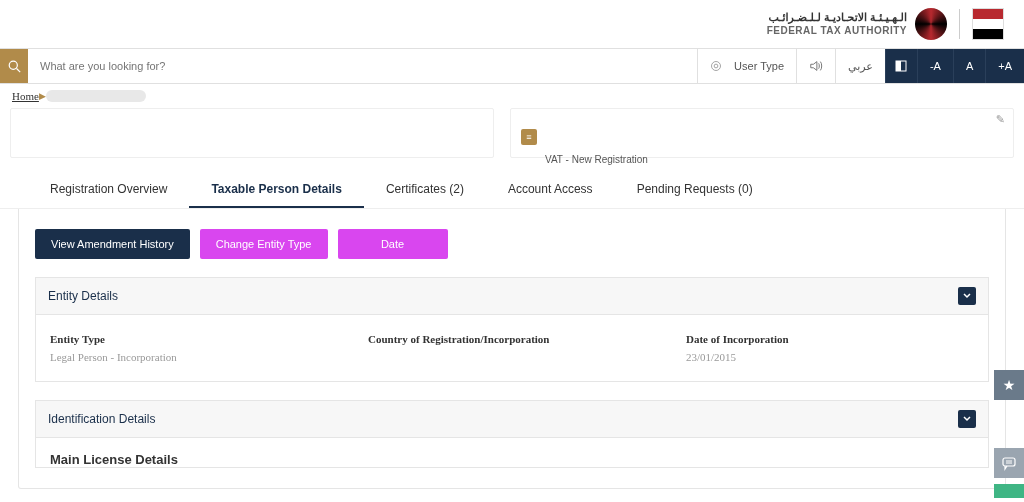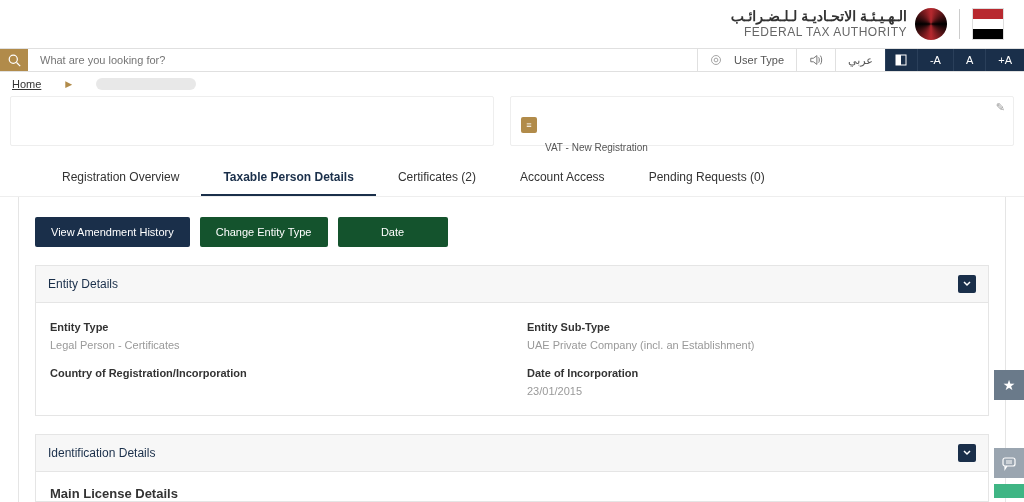--- a/index.html
+++ b/index.html
@@ -1,63 +1,63 @@
 <!DOCTYPE html>
 <html><head>
 <meta charset="utf-8">
 <style>
   * { box-sizing: border-box; margin: 0; padding: 0; }
   body { font-family: Arial, Helvetica, sans-serif; font-size: 12px; color: #333; background: #fff; width: 1024px; }
   
   .header-logos { display: flex; justify-content: flex-end; align-items: center; padding: 8px 20px; gap: 12px; }
   .logo-block { display: flex; align-items: center; gap: 8px; }
   .logo-text { text-align: right; font-size: 9px; line-height: 1.2; color: #333; }
-  .logo-text .ar { font-size: 14px; font-weight: bold; }
-  .logo-text .en { font-size: 12px; letter-spacing: 0.5px; color: #666; }
+  .logo-text .ar { font-size: 11px; font-weight: bold; }
+  .logo-text .en { font-size: 10px; letter-spacing: 0.5px; color: #666; font-weight: bold; }
   .logo-img { width: 32px; height: 32px; background: conic-gradient(#b8292f, #000, #b8292f, #000, #b8292f); border-radius: 50%; }
   .logo-divider { width: 1px; height: 30px; background: #ccc; }
   .logo-emblem { width: 32px; height: 32px; background: linear-gradient(#b8292f 33%, #fff 33% 66%, #000 66%); border: 1px solid #ddd; }
   
-  .topbar { display: flex; align-items: stretch; border-top: 1px solid #e0e0e0; border-bottom: 1px solid #e0e0e0; height: 24px; }
+  .topbar { display: flex; align-items: stretch; border-top: 1px solid #e0e0e0; border-bottom: 1px solid #e0e0e0; height: 36px; }
   .search-btn { width: 28px; background: #b18b4a; display: flex; align-items: center; justify-content: center; color: #fff; cursor: pointer; }
   .search-input { flex: 1; border: none; padding: 0 12px; font-size: 11px; color: #999; outline: none; }
   .topbar-right { display: flex; align-items: stretch; }
   .tb-cell { display: flex; align-items: center; padding: 0 12px; border-left: 1px solid #e0e0e0; font-size: 11px; color: #555; cursor: pointer; gap: 12px; }
   .tb-dark { background: #1a2f4a; color: #fff; border-left: 1px solid #2a3f5a; justify-content: center; min-width: 32px; }
   .tb-dark.contrast { padding: 0 8px; }
   
-  .breadcrumb { padding: 6px 12px; font-size: 11px; background: #fff; display: flex; align-items: center; gap: 24px; }
+  .breadcrumb { padding: 6px 12px; font-size: 11px; background: #fff; display: flex; align-items: center; gap: 0; font-family: Liberation Serif, serif; }
   .breadcrumb a { color: #333; }
   .bc-arrow { color: #b18b4a; font-size: 9px; }
   .bc-redact { width: 100px; height: 12px; background: #e8e8e8; border-radius: 6px; }
   
   .two-cards { display: flex; gap: 16px; padding: 0 10px 14px 10px; }
   .card-empty { flex: 1; height: 50px; background: #fff; border: 1px solid #eee; border-radius: 2px; }
   .card-vat { flex: 1; background: #fff; border: 1px solid #eee; border-radius: 2px; padding: 0 10px; display: flex; align-items: flex-start; justify-content: space-between; height: 50px; position: relative; }
   .vat-row { display: flex; align-items: center; gap: 8px; padding-top: 0; }
   .vat-icon { width: 16px; height: 16px; background: #b18b4a; border-radius: 2px; display: flex; align-items: center; justify-content: center; color: #fff; font-size: 9px; font-weight: bold; }
   .vat-text { font-size: 10px; color: #555; margin-top: 45px; }
   .vat-edit { color: #999; font-size: 11px; position: absolute; top: 4px; right: 8px; }
   
-  .tabs { display: flex; padding: 0 40px; border-bottom: 1px solid #eee; gap: 0; }
+  .tabs { display: flex; padding: 0 28px; border-bottom: 1px solid #eee; gap: 0; }
   .tab { padding: 10px 22px; font-size: 12px; color: #333; cursor: pointer; border-bottom: 2px solid transparent; font-weight: 500; }
   .tab.active { border-bottom: 2px solid #1a2f4a; color: #1a2f4a; font-weight: 600; }
   
   .panel { margin: 0 18px; border: 1px solid #e5e5e5; border-top: none; padding: 20px 16px; border-bottom-left-radius: 3px; border-bottom-right-radius: 3px; }
   
   .btn-row { display: flex; justify-content: flex-start; gap: 10px; margin-bottom: 18px; }
   .btn { padding: 9px 16px; font-size: 11px; color: #fff; border: none; border-radius: 2px; cursor: pointer; font-weight: 500; }
   .btn-navy { background: #1a2f4a; }
-  .btn-gold { background: #14532d; }
+  .btn-gold { background: #d946ef; }
   
   .section-head { background: #f7f7f7; border: 1px solid #e5e5e5; padding: 9px 12px; display: flex; justify-content: space-between; align-items: center; color: #1a2f4a; font-weight: 500; font-size: 12px; }
   .collapse-btn { width: 18px; height: 18px; background: #1a2f4a; color: #fff; display: flex; align-items: center; justify-content: center; border-radius: 2px; cursor: pointer; font-size: 9px; }
   
   .section-body { border: 1px solid #e5e5e5; border-top: none; padding: 18px 14px; margin-bottom: 18px; }
-  .field-grid { display: grid; grid-template-columns: 1fr 1fr; row-gap: 16px; column-gap: 30px; }
+  .field-grid { display: grid; grid-template-columns: 1fr 1fr 1fr; row-gap: 16px; column-gap: 30px; font-family: Liberation Serif, serif; }
   .field-label { font-size: 11px; color: #333; font-weight: 600; margin-bottom: 6px; }
   .field-value { font-size: 11px; color: #999; }
   
   .subheading { font-size: 13px; font-weight: 600; color: #333; padding: 14px 14px 0; }
   
   .side-float { position: fixed; right: 0; display: flex; flex-direction: column; gap: 6px; }
   .float-btn { width: 30px; height: 30px; background: #6a7a8a; display: flex; align-items: center; justify-content: center; color: #fff; font-size: 14px; }
   .float-btn.chat { background: #9aa5b0; }
   .float-btn.green { background: #3fb584; height: 14px; }
   
@@ -158,25 +158,21 @@
     <div class="collapse-btn">
       <svg width="8" height="8" viewBox="0 0 8 8">
           <path d="M1 2l3 3 3-3" fill="none" stroke="#fff" stroke-width="1.5"></path>
         </svg>
     </div>
   </div>
   <div class="section-body">
     <div class="field-grid">
       <div>
         <div class="field-label">Entity Type</div>
-        <div class="field-value">Legal Person - Certificates</div>
-      </div>
-      <div>
-        <div class="field-label">Entity Sub-Type</div>
-        <div class="field-value">UAE Private Company (incl. an Establishment)</div>
+        <div class="field-value">Legal Person - Incorporation</div>
       </div>
       <div>
         <div class="field-label">Country of Registration/Incorporation</div>
       </div>
       <div>
         <div class="field-label">Date of Incorporation</div>
         <div class="field-value">23/01/2015</div>
       </div>
     </div>
   </div>

